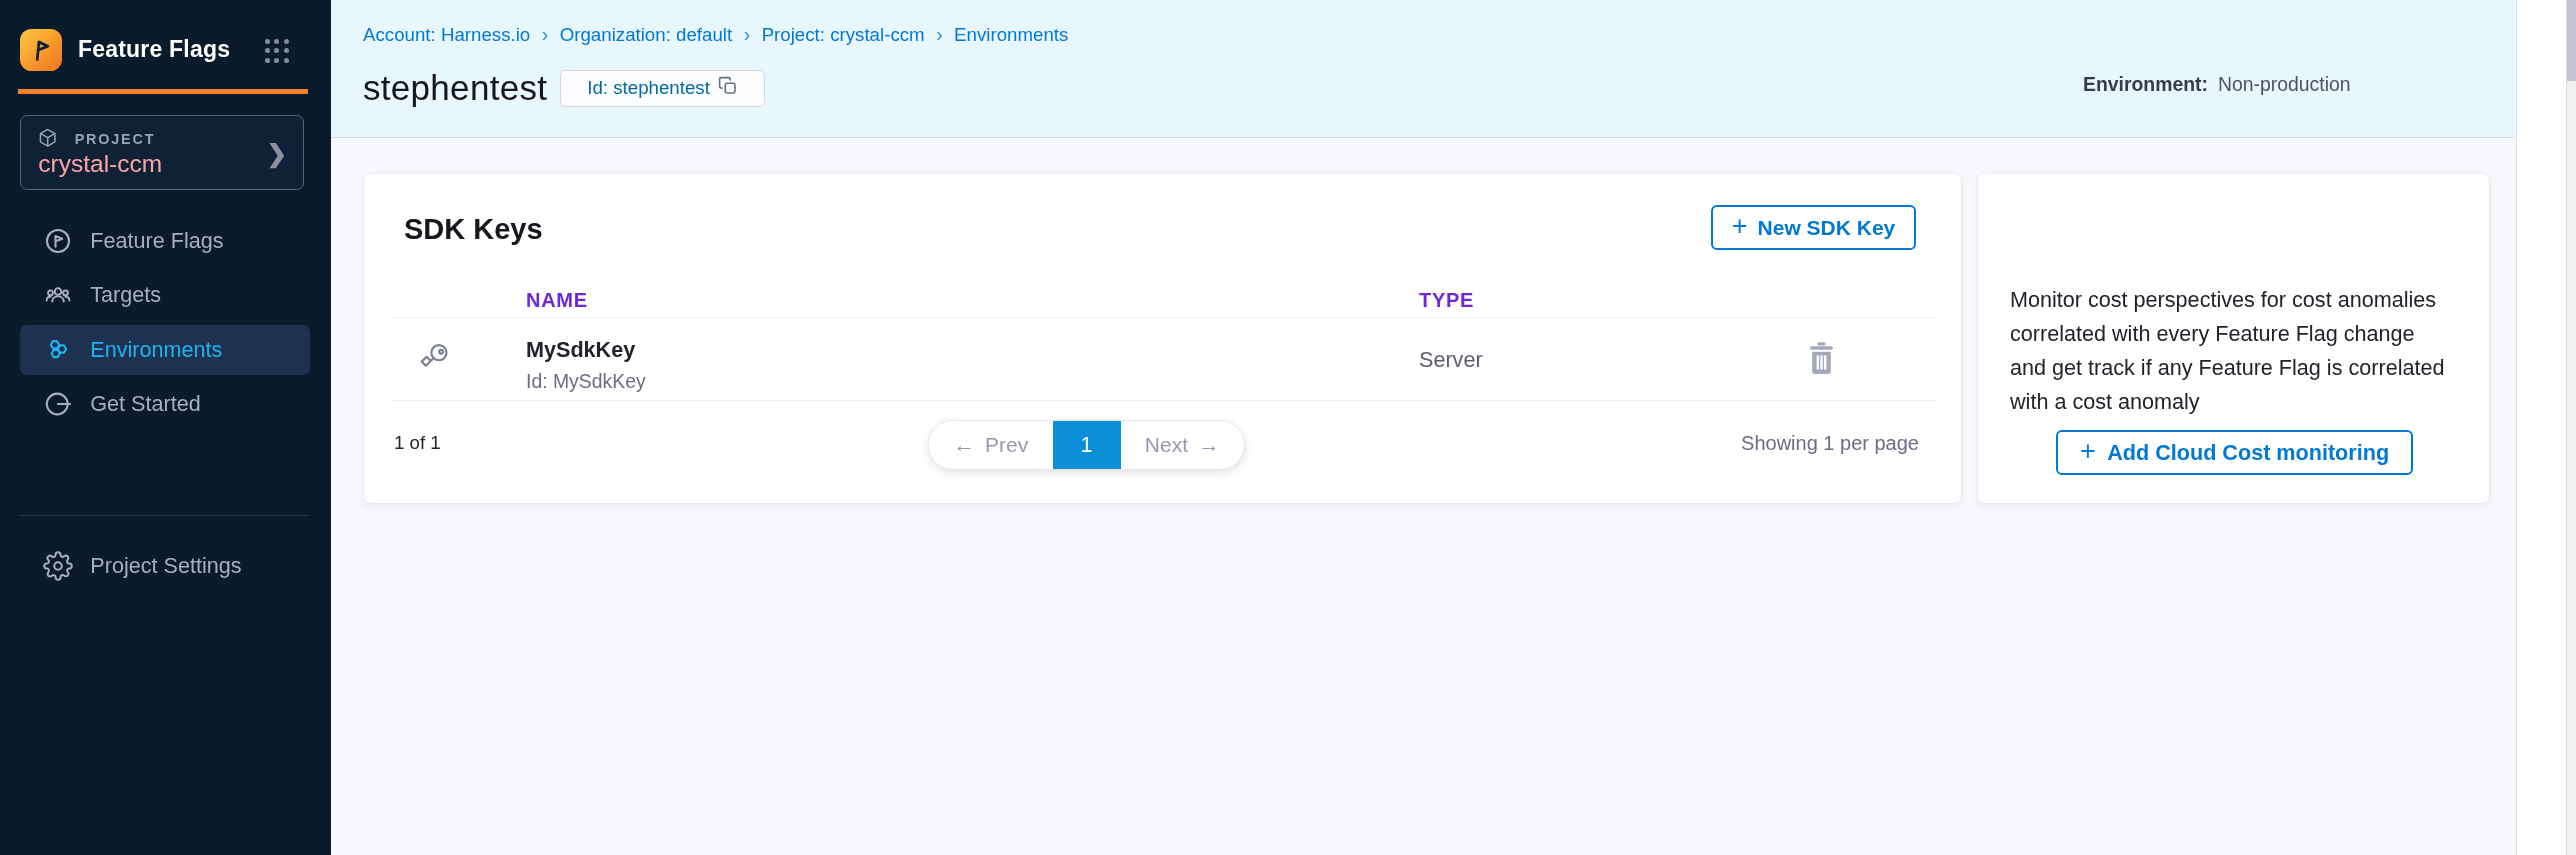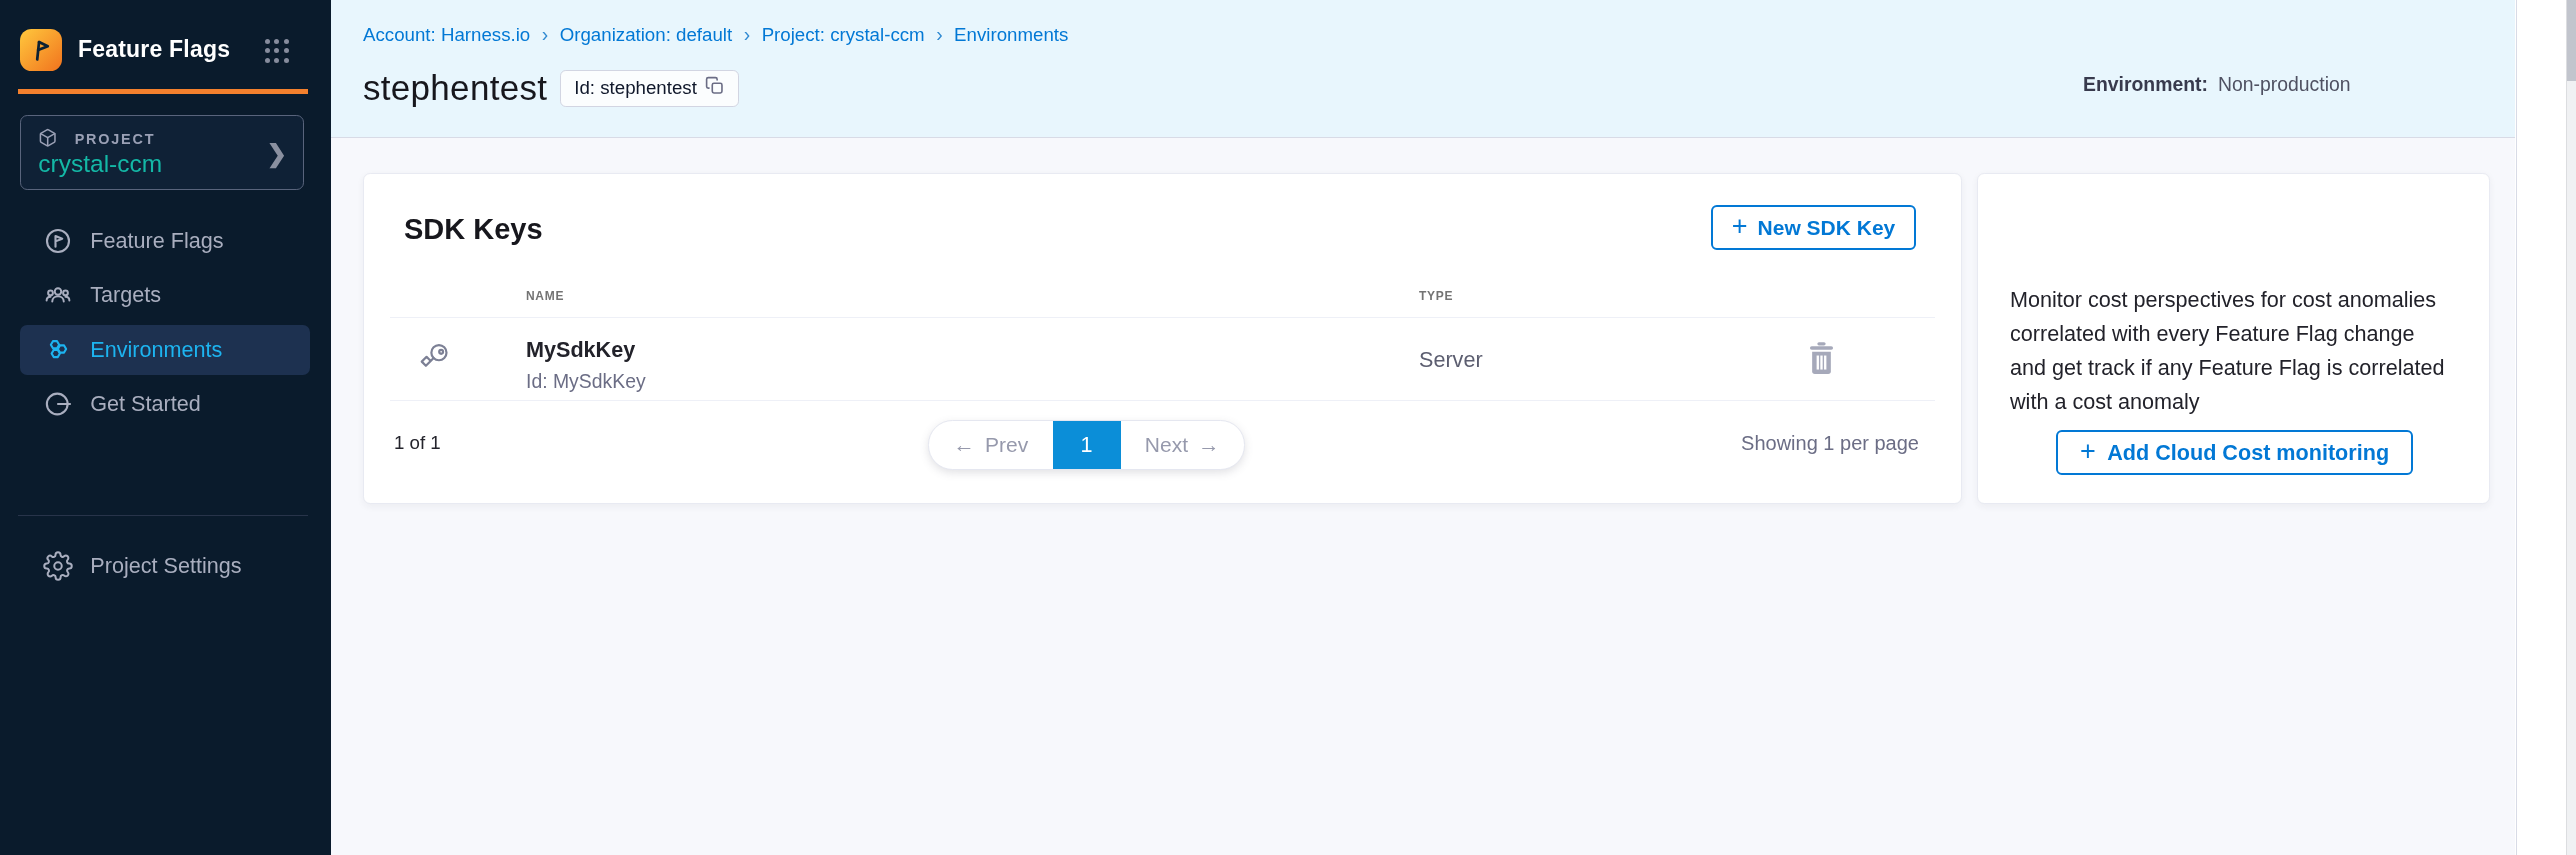--- a/index.html
+++ b/index.html
@@ -14,21 +14,21 @@
   .app-title{position:absolute;left:78px;top:36px;font-size:23px;font-weight:bold;color:#ffffff;letter-spacing:0.2px;}
   .grid-icon{position:absolute;left:265px;top:39px;width:24px;height:24px;display:grid;
              grid-template-columns:repeat(3,1fr);gap:4.3px;cursor:pointer;}
   .grid-icon i{width:5px;height:5px;border-radius:50%;background:#868c9d;}
   .orange-rule{position:absolute;left:18px;top:89px;width:290px;height:5px;background:#f3802d;}
 
   .project-card{position:absolute;left:20px;top:115px;width:284px;height:75px;box-sizing:border-box;
                 border:1.4px solid #59647c;border-radius:7.2px;background:#0f2136;cursor:pointer;}
   .pc-top{position:absolute;left:17.3px;top:12.2px;display:flex;align-items:center;gap:17px;}
   .pc-label{font-size:14.4px;font-weight:bold;color:#9aa0b5;letter-spacing:1.8px;}
-  .pc-value{position:absolute;left:17.3px;bottom:10.8px;font-size:24.5px;color:#14b8a6;}
+  .pc-value{position:absolute;left:17.3px;bottom:10.8px;font-size:24.5px;color:#fca5a5;}
   .pc-chevron{position:absolute;right:16px;top:50%;transform:translateY(-50%);
               color:#8a90a0;font-size:24.5px;font-weight:bold;}
 
   .menu{position:absolute;left:20px;top:216px;width:290px;display:flex;flex-direction:column;gap:4.3px;}
   .menu-item{height:50px;border-radius:7.2px;display:flex;align-items:center;padding-left:23px;gap:17.3px;
              color:#a9aebf;font-size:21.6px;cursor:pointer;}
   .menu-item.active{background:#1d3150;color:#1db4f0;}
   .mi-icon{width:30px;height:30px;display:flex;align-items:center;justify-content:center;flex:none;}
   .mi-icon svg{stroke:currentColor;}
   .sb-divider{position:absolute;left:18px;top:515px;width:290px;height:1.4px;background:#28344a;}
@@ -37,40 +37,40 @@
   
   .topbar{position:absolute;left:331px;top:0;width:2184px;height:138px;background:#e8f6fd;
           border-bottom:1.4px solid #d8dbe6;box-sizing:border-box;}
   .breadcrumb{position:absolute;left:32px;top:23px;display:flex;align-items:center;gap:11.5px;
               font-size:18.7px;color:#0278d5;}
   .crumb{cursor:pointer;}
   .crumb-sep{font-size:19.4px;color:#2f89d2;}
   .title-row{position:absolute;left:32px;top:68px;display:flex;align-items:center;gap:13px;}
   .page-title{margin:0;font-size:35px;font-weight:normal;color:#17171d;letter-spacing:0.3px;}
   .id-chip{height:37px;box-sizing:border-box;border:1.4px solid #d2d5e2;border-radius:5.8px;background:#fbfdfe;
-           display:flex;align-items:center;gap:8.6px;padding:0 13px;font-size:18.7px;color:#0f172a;cursor:pointer;}
+           display:flex;align-items:center;gap:8.6px;padding:0 26px;font-size:18.7px;color:#0369a1;cursor:pointer;}
   .env{position:absolute;left:1752px;top:73px;display:flex;align-items:center;gap:10px;font-size:19.4px;}
   .env-k{font-weight:bold;color:#383a4d;}
   .env-v{color:#4f5162;}
 
   
   .content{position:absolute;left:331px;top:138px;width:2184px;height:718px;background:#f7f8fc;}
   .card{position:absolute;background:#ffffff;border:0.7px solid #e8eaf2;border-radius:7.2px;
         box-shadow:0 2.2px 7.2px rgba(40,41,61,.05);box-sizing:border-box;}
   .sdk-card{left:32px;top:35px;width:1599px;height:331px;}
   .ccm-card{left:1646px;top:35px;width:513px;height:331px;}
 
   .card-title{position:absolute;margin:0;font-size:29px;font-weight:bold;color:#17171d;}
   .sdk-title{left:40px;top:39px;}
   .btn-outline{display:flex;align-items:center;border:2.2px solid #0278d5;border-radius:5.8px;background:#ffffff;
                color:#0278d5;font-weight:bold;font-family:inherit;cursor:pointer;box-sizing:border-box;}
   .plus-glyph{font-size:27px;font-weight:normal;line-height:1;margin-top:-2.2px;}
   .new-key{position:absolute;right:45px;top:31px;height:45px;padding:0 18.7px;gap:10px;font-size:21px;}
 
-  .th{position:absolute;top:115px;font-size:12px;font-weight:bold;color:#737373;letter-spacing:0.7px;}
+  .th{position:absolute;top:115px;font-size:20px;font-weight:bold;color:#6d28d9;letter-spacing:0.7px;}
   .th-name{left:162px;}
   .th-type{left:1055px;}
   .divider{position:absolute;left:26px;right:26px;height:1.4px;background:#eef0f7;}
   .div-top{top:143px;}
   .div-bottom{top:226px;}
 
   .key-icon{position:absolute;left:55px;top:167px;width:33px;height:33px;color:#7c8095;}
   .row-name{position:absolute;left:162px;top:163px;font-size:21.6px;font-weight:bold;color:#22222a;}
   .row-id{position:absolute;left:162px;top:196px;font-size:19.4px;color:#6b6d85;}
   .row-type{position:absolute;left:1055px;top:173px;font-size:21.6px;color:#5c5e70;}

